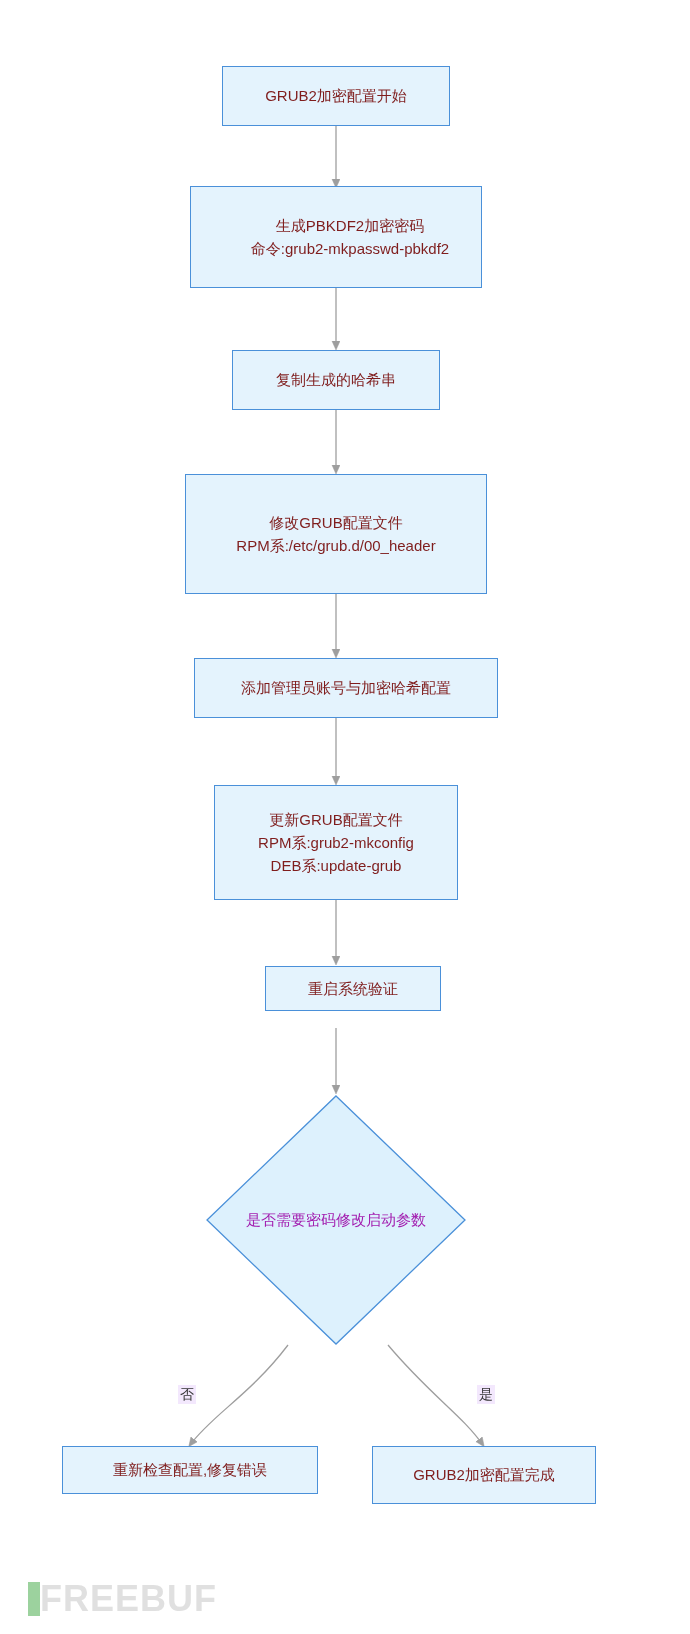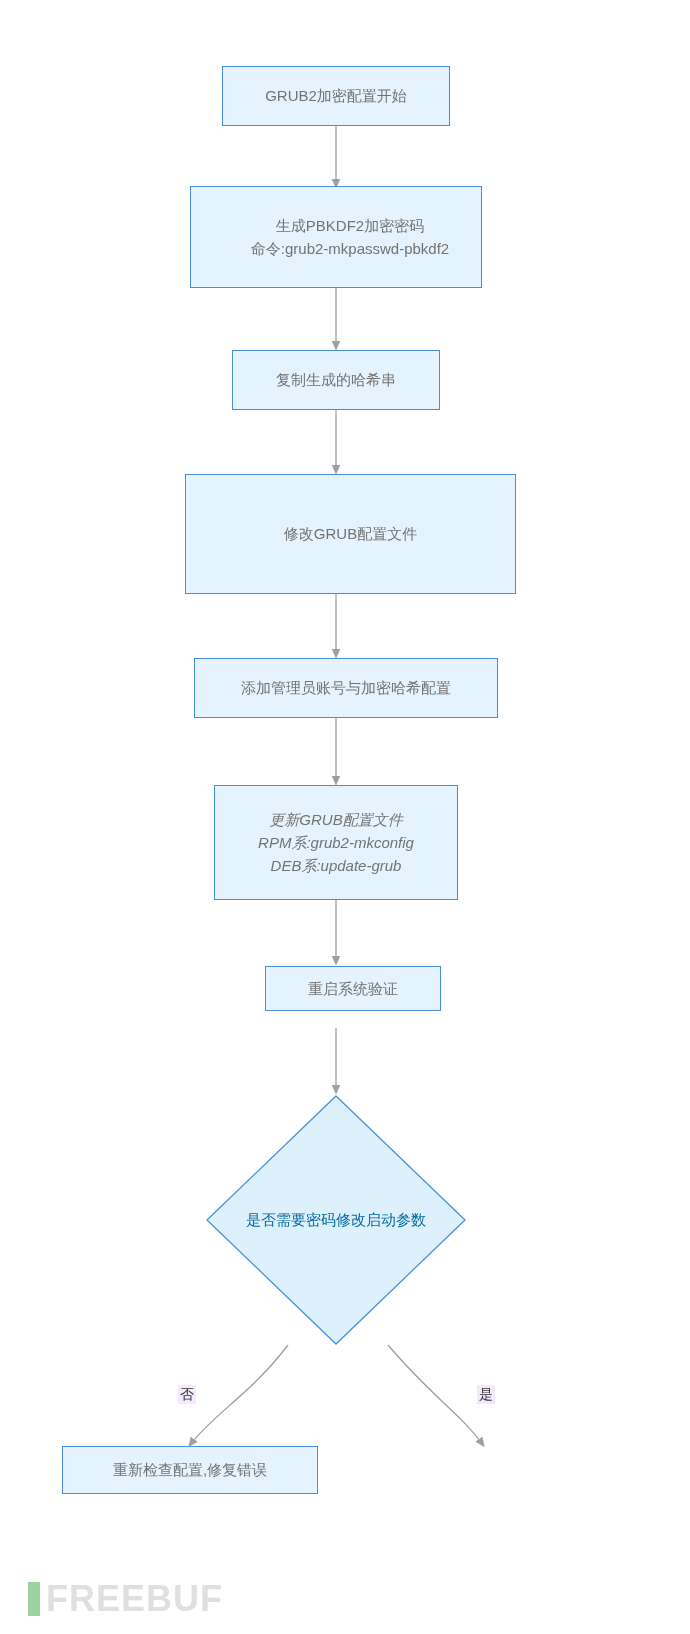--- a/index.html
+++ b/index.html
@@ -29,21 +29,21 @@
   }
   .node {
     position: absolute;
     box-sizing: border-box;
     background: #e4f3fd;
     border: 1px solid #4a90d9;
     display: flex;
     flex-direction: column;
     align-items: center;
     justify-content: center;
-    color: #737373;
+    color: #7f1d1d;
     font-size: 15px;
     line-height: 1.55;
     text-align: center;
     white-space: nowrap;
   }
   .node .line {
     display: block;
   }
   .diamond-wrap {
     position: absolute;
@@ -51,41 +51,40 @@
     align-items: center;
     justify-content: center;
   }
   .diamond-shape {
     position: absolute;
     inset: 0;
   }
   .diamond-label {
     position: relative;
     z-index: 2;
-    color: #0369a1;
+    color: #a21caf;
     font-size: 15px;
     text-align: center;
     white-space: nowrap;
   }
   .edge-label {
     position: absolute;
     background: #f3e8fd;
     color: #333333;
     font-size: 14px;
     line-height: 1.2;
     padding: 1px 2px;
     white-space: nowrap;
   }
   .watermark {
     position: absolute;
     left: 28px;
     bottom: 14px;
     display: flex;
     align-items: center;
-    gap: 6px;
     opacity: 0.55;
   }
   .wm-bar {
     width: 12px;
     height: 34px;
     background: #4caf50;
   }
   .wm-text {
     font-size: 36px;
     font-weight: bold;
@@ -124,29 +123,30 @@
 
   <div class="node" style="left:190px; top:186px; width:292px; height:102px;padding-left:28px;">
     <span class="line">生成PBKDF2加密密码</span>
     <span class="line">命令:grub2-mkpasswd-pbkdf2</span>
   </div>
 
   <div class="node" style="left:232px; top:350px; width:208px; height:60px;">
     <span class="line">复制生成的哈希串</span>
   </div>
 
-  <div class="node" style="left:185px; top:474px; width:331px; height:120px;">
+  <div class="node" style="left:185px; top:474px; width:302px; height:120px;">
     <span class="line">修改GRUB配置文件</span>
+    <span class="line">RPM系:/etc/grub.d/00_header</span>
   </div>
 
   <div class="node" style="left:184px; top:658px; width:304px; height:60px;margin-left:10px;">
     <span class="line">添加管理员账号与加密哈希配置</span>
   </div>
 
-  <div class="node" style="left:214px; top:785px; width:244px; height:115px;font-style:italic;">
+  <div class="node" style="left:214px; top:785px; width:244px; height:115px;">
     <span class="line">更新GRUB配置文件</span>
     <span class="line">RPM系:grub2-mkconfig</span>
     <span class="line">DEB系:update-grub</span>
   </div>
 
   <div class="node" style="left:248px; top:966px; width:176px; height:45px;margin-left:17px;">
     <span class="line">重启系统验证</span>
   </div>
 
   <div class="diamond-wrap" style="left:206px; top:1095px; width:260px; height:250px;">
@@ -157,19 +157,22 @@
   </div>
 
   <div class="edge-label" style="left:178px; top:1385px;">否</div>
 
   <div class="edge-label" style="left:477px; top:1385px;">是</div>
 
   <div class="node" style="left:62px; top:1446px; width:256px; height:48px;">
     <span class="line">重新检查配置,修复错误</span>
   </div>
 
+  <div class="node" style="left:372px; top:1446px; width:224px; height:58px;">
+    <span class="line">GRUB2加密配置完成</span>
+  </div>
 
   <div class="watermark">
     <span class="wm-bar"></span>
     <span class="wm-text">FREEBUF</span>
   </div>
 
 </div>
 
 </body></html>

